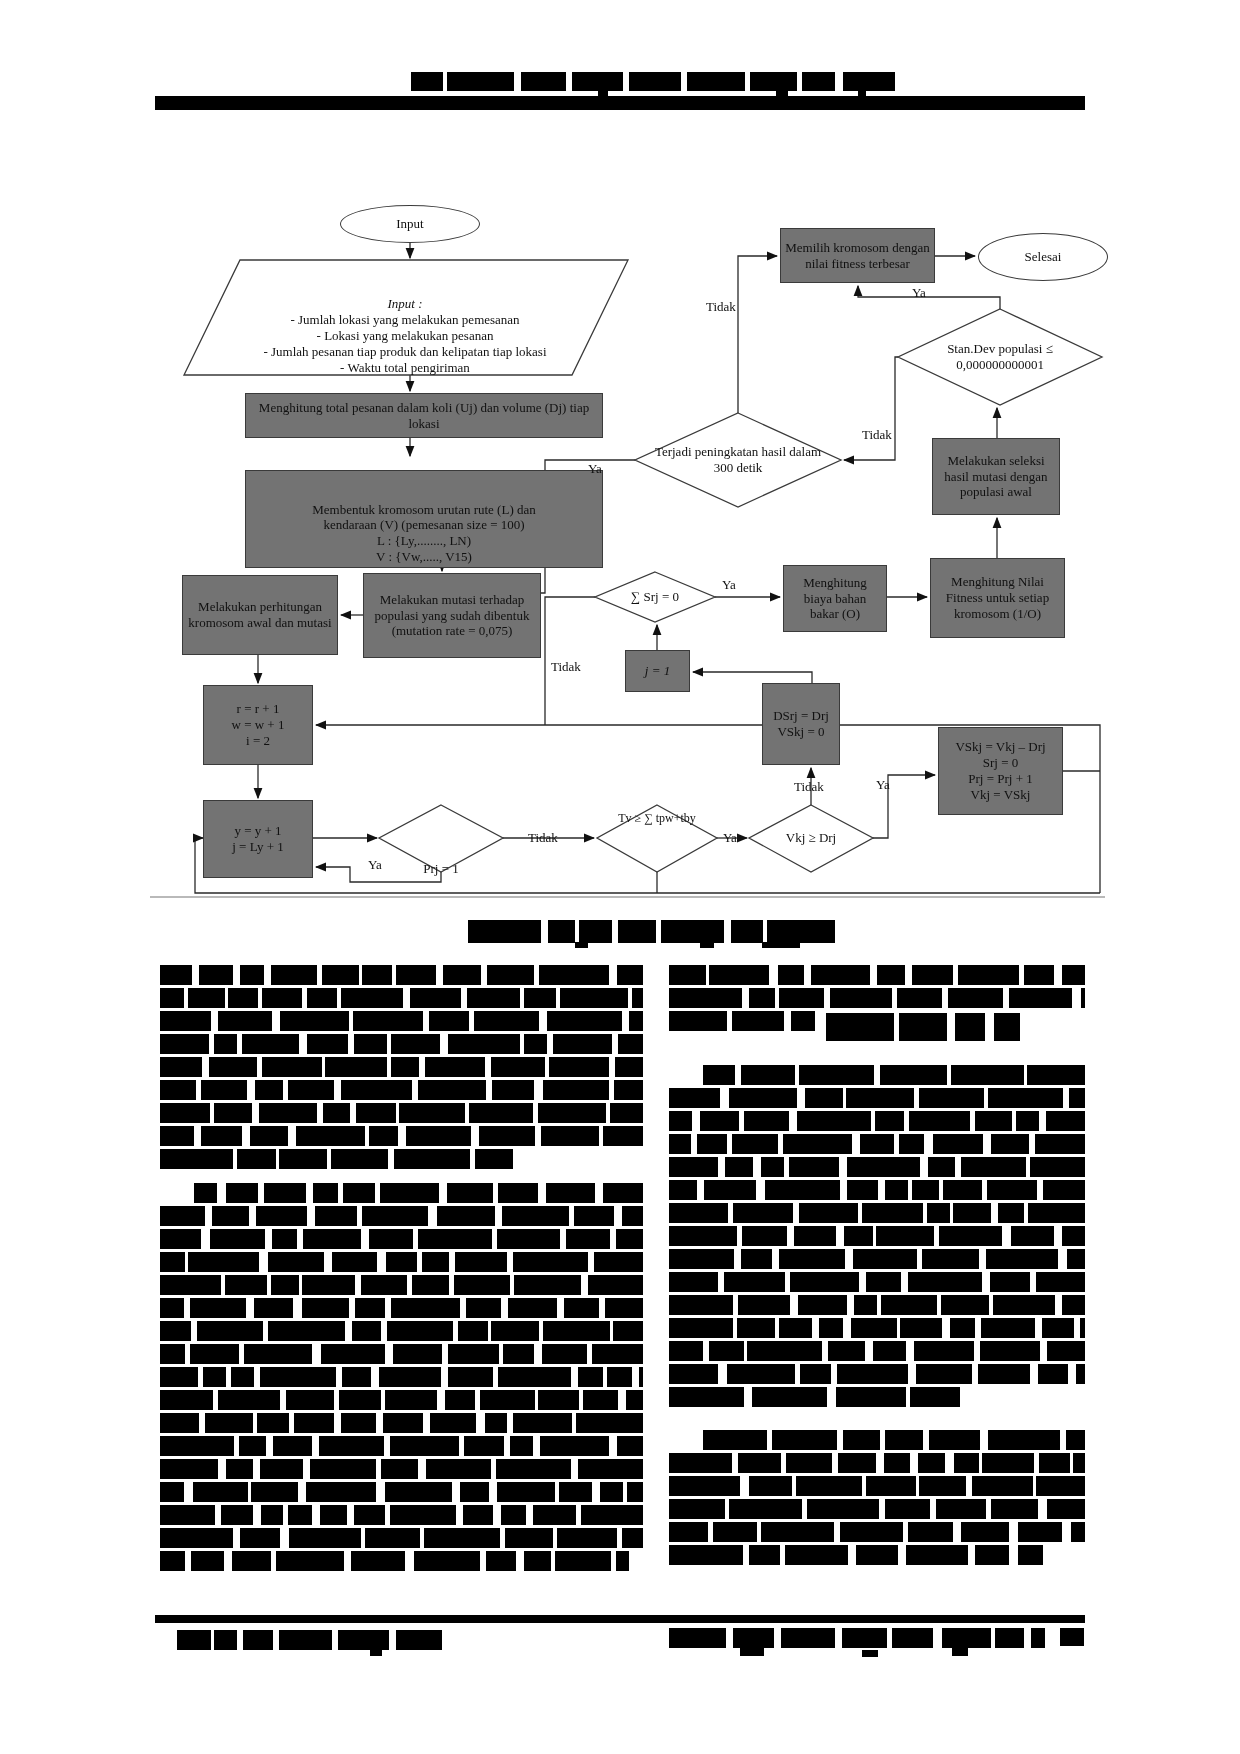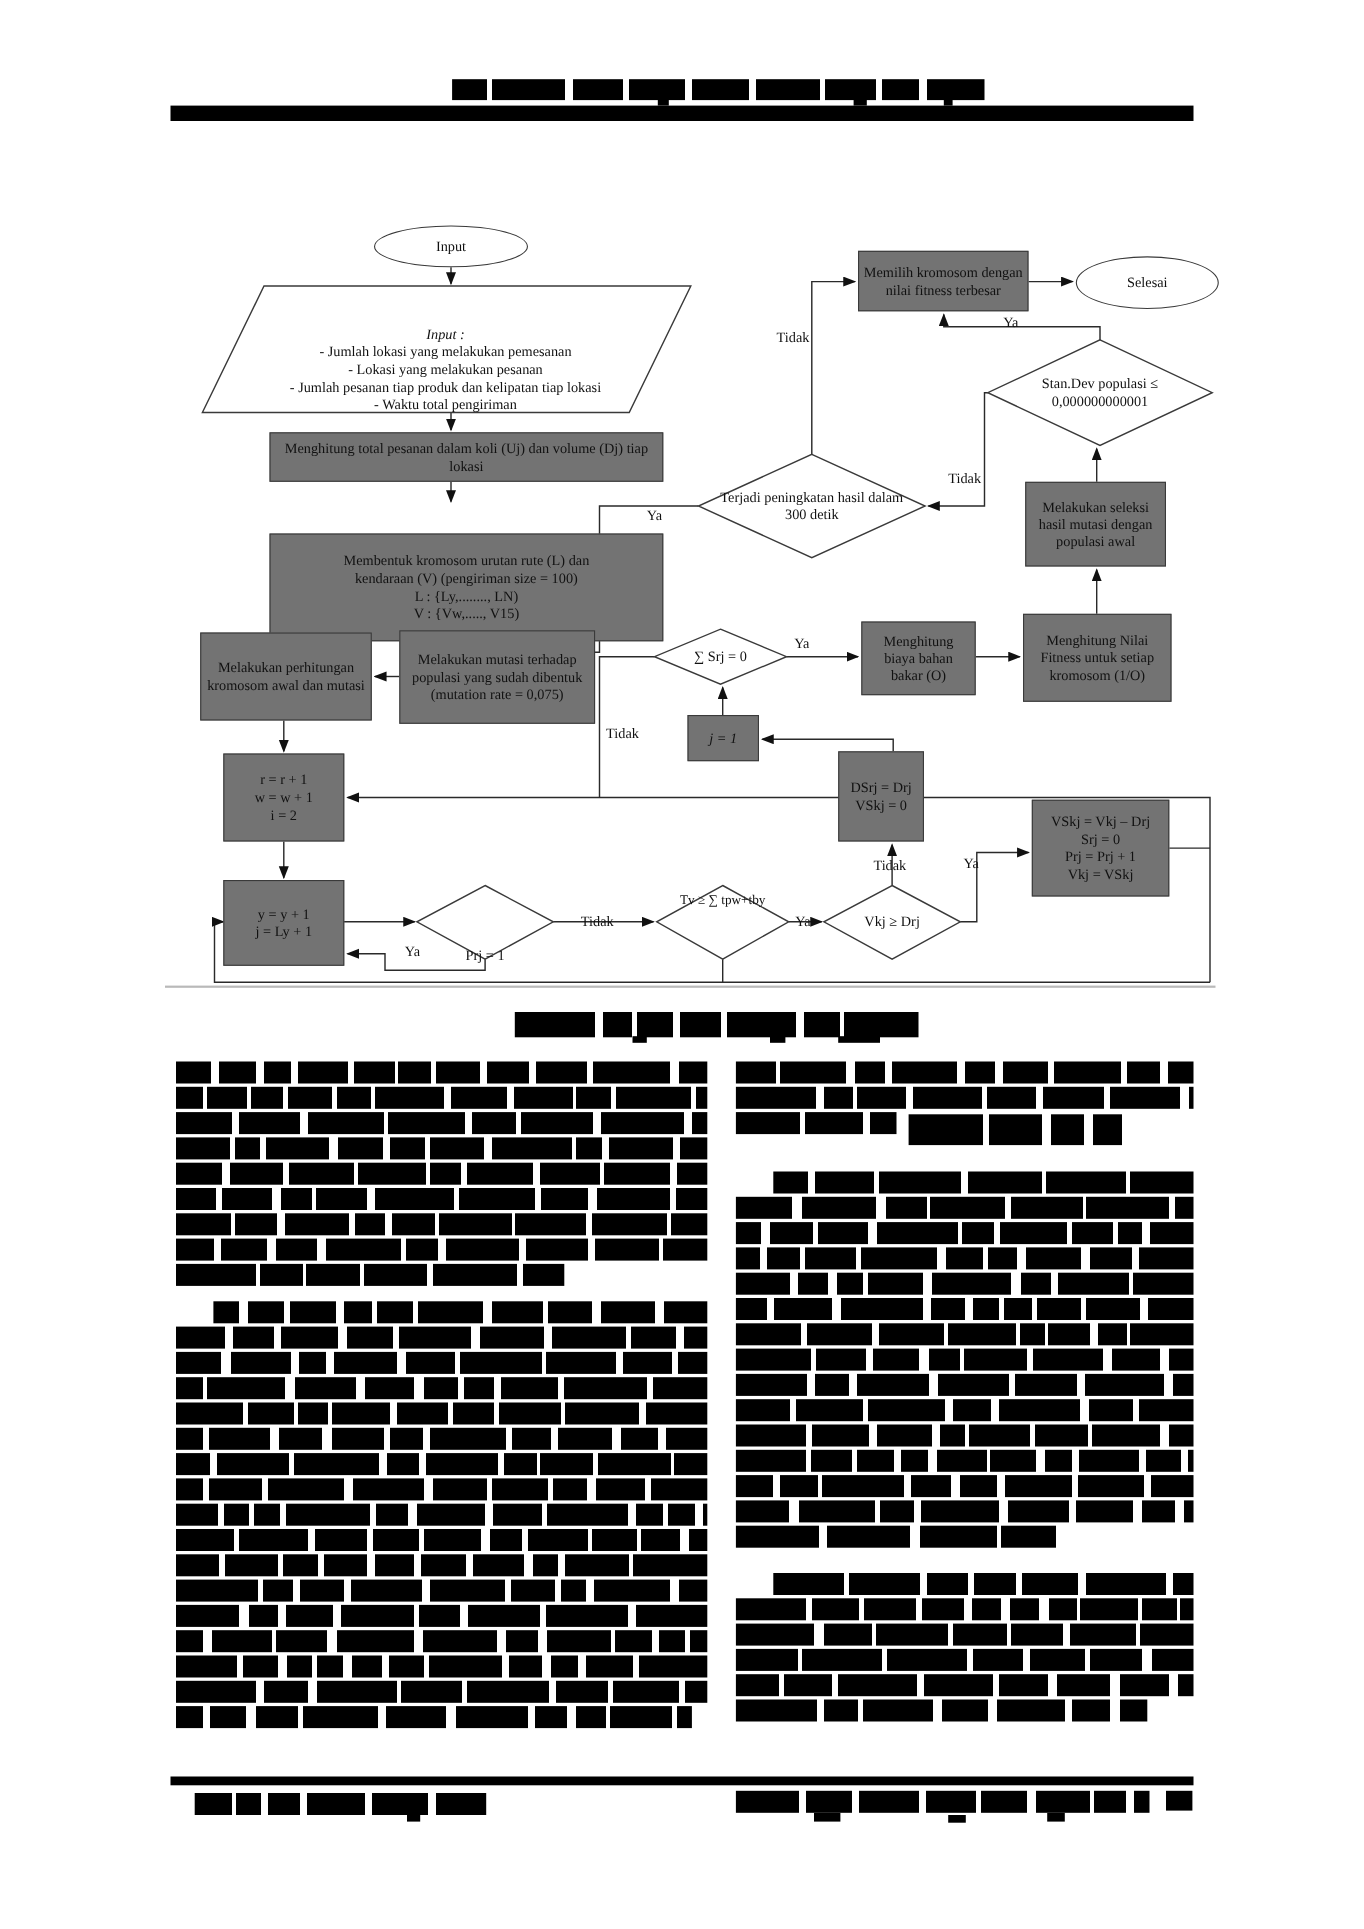--- a/index.html
+++ b/index.html
@@ -113,24 +113,24 @@
       <div>- Jumlah lokasi yang melakukan pemesanan</div>
       <div>- Lokasi yang melakukan pesanan</div>
       <div>- Jumlah pesanan tiap produk dan kelipatan tiap lokasi</div>
       <div>- Waktu total pengiriman</div>
     </div>
 
     <div class="fcbox" style="left:245px;top:393px;width:358px;height:45px;">
       <span>Menghitung total pesanan dalam koli (Uj) dan volume (Dj) tiap lokasi</span>
     </div>
 
-    <div class="fcbox" style="left:245px;top:485px;width:358px;height:98px;">
+    <div class="fcbox" style="left:245px;top:470px;width:358px;height:98px;align-items:flex-end;">
       <div>
         <div>Membentuk kromosom urutan rute (L) dan</div>
-        <div>kendaraan (V) (pengiriman size = 100)</div>
+        <div>kendaraan (V) (pemesanan size = 100)</div>
         <div>L : {Ly,........, LN)</div>
         <div>V : {Vw,....., V15)</div>
       </div>
     </div>
 
     <div class="fcbox" style="left:182px;top:575px;width:156px;height:80px;">
       <span>Melakukan perhitungan kromosom awal dan mutasi</span>
     </div>
 
     <div class="fcbox" style="left:363px;top:573px;width:178px;height:85px;">

